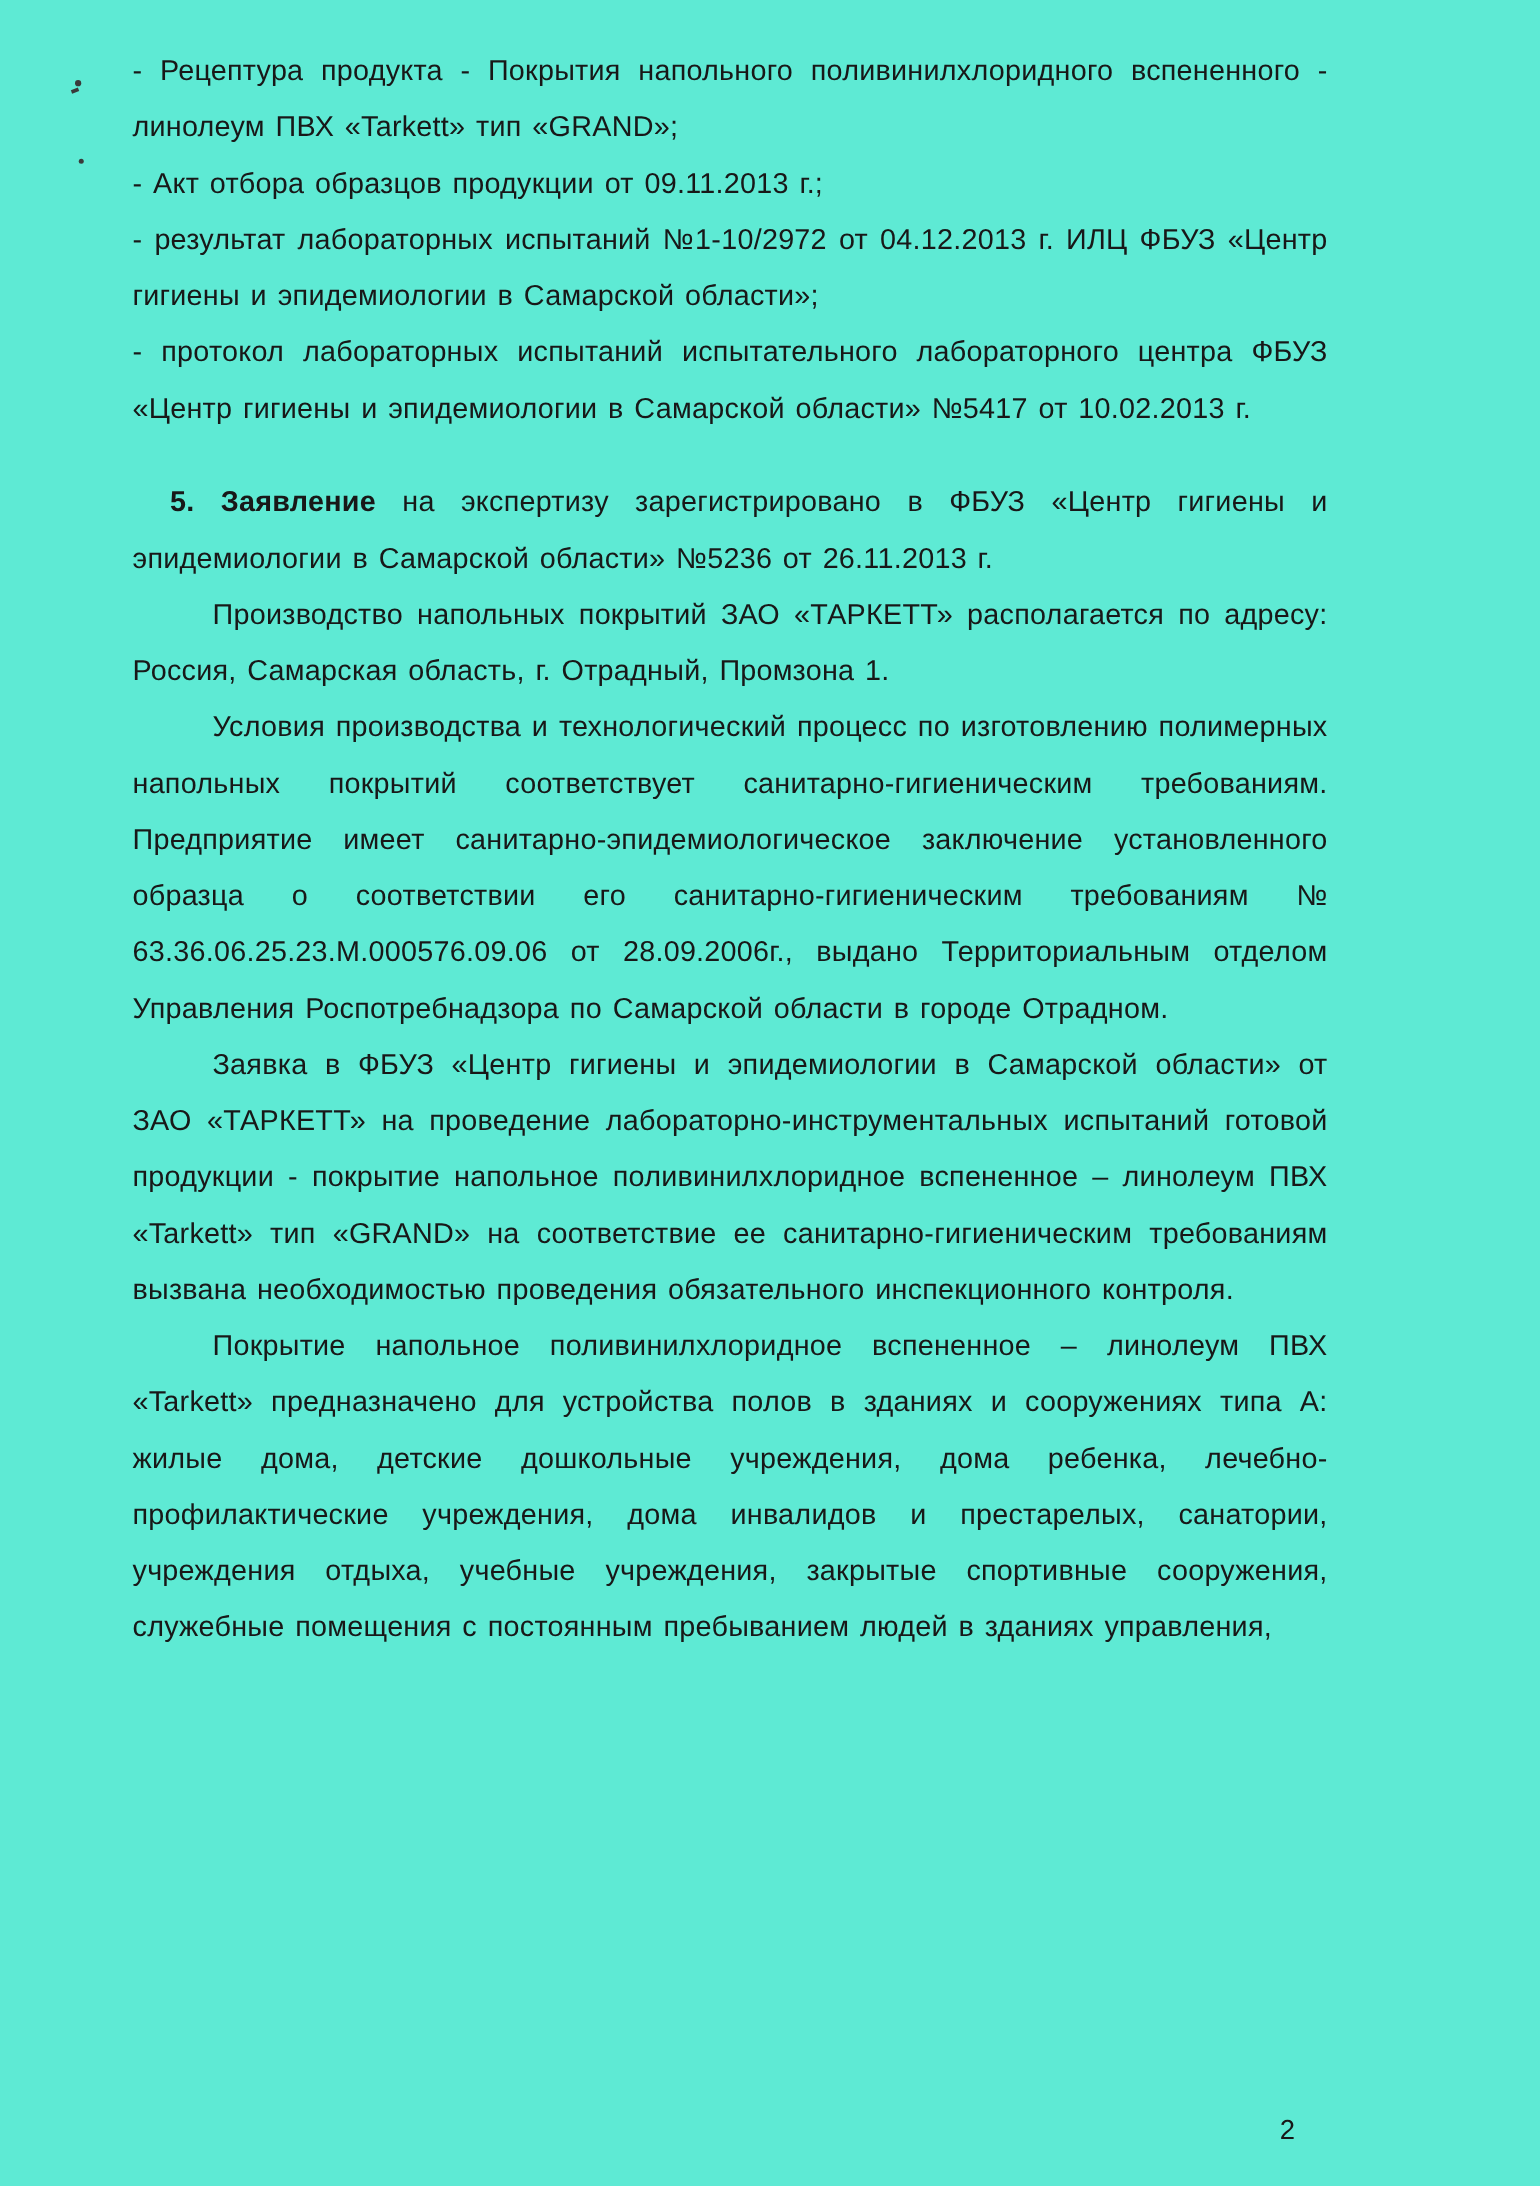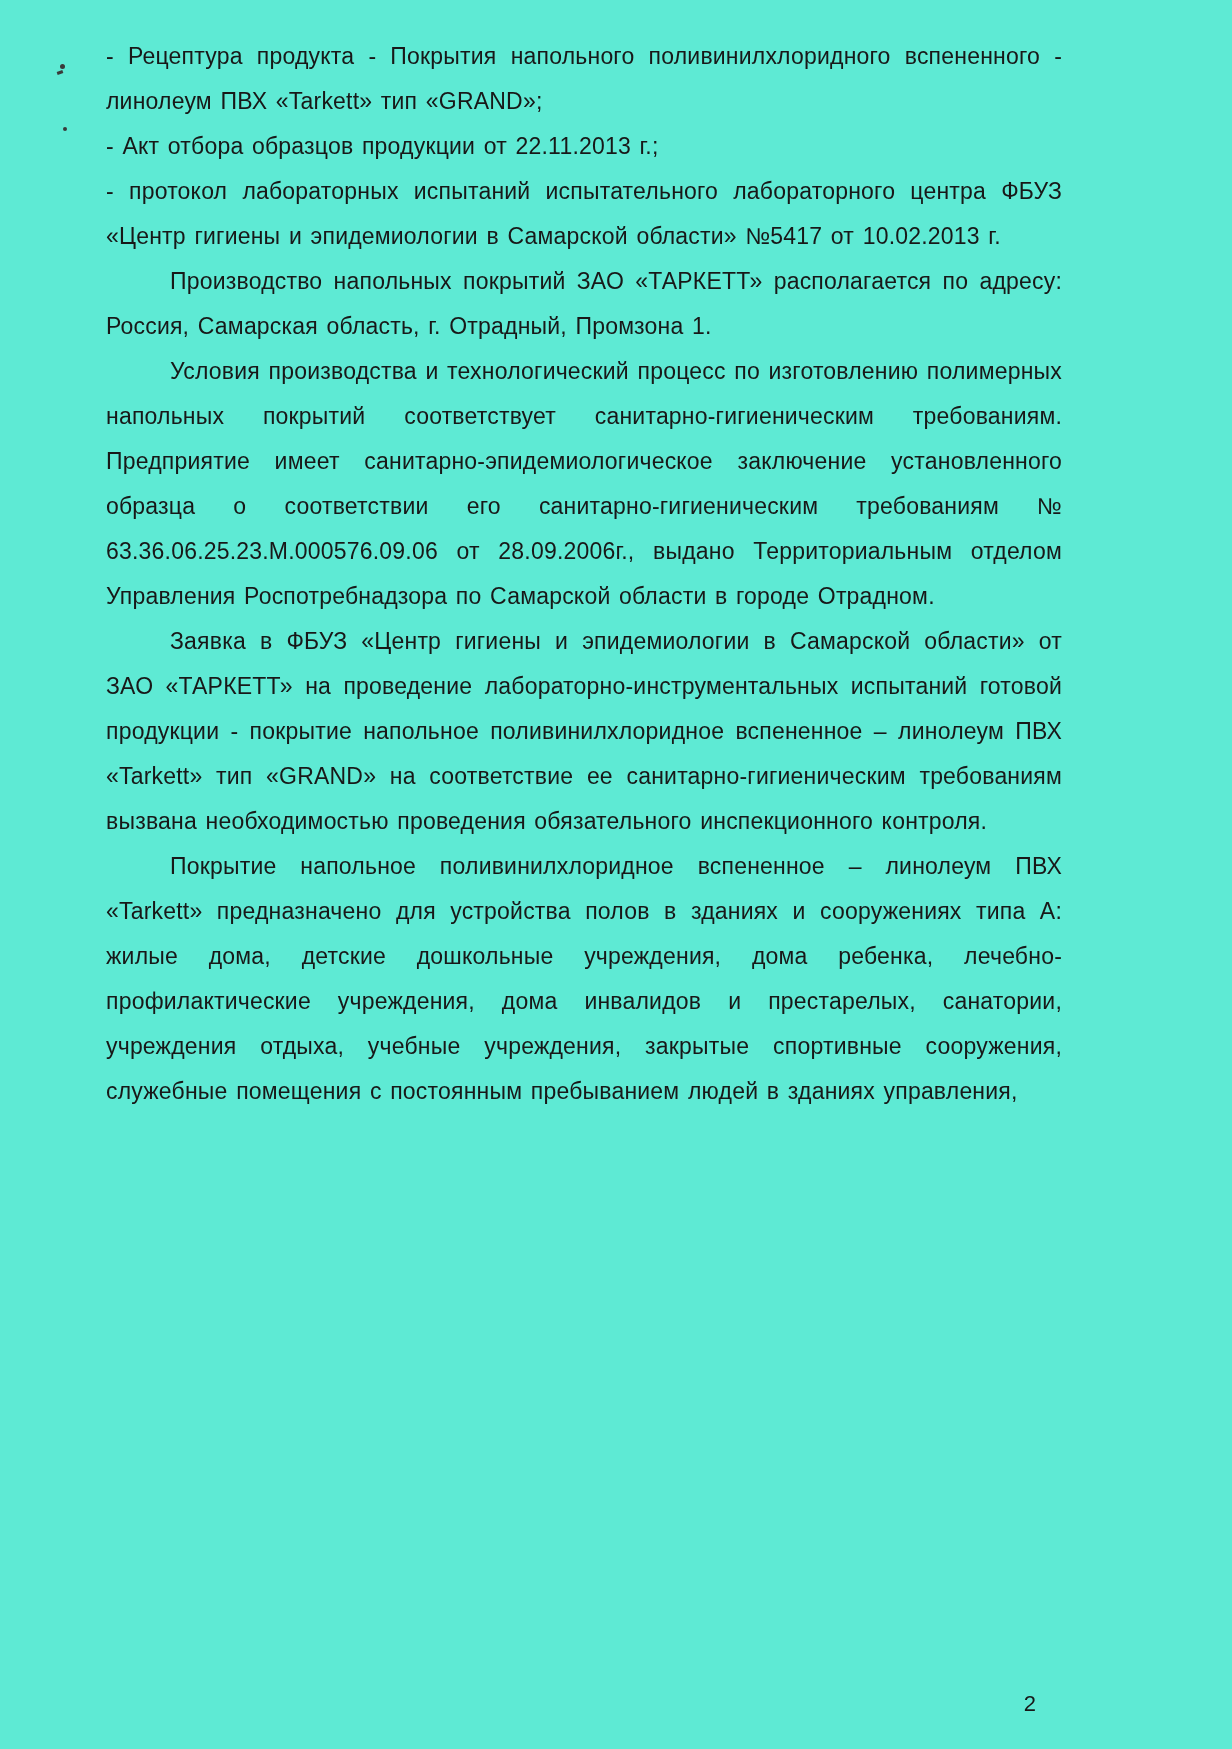--- a/index.html
+++ b/index.html
@@ -57,23 +57,25 @@
 </style>
 </head>
 <body>
 
 <div class="page">
 
   <div class="artifact artifact-1"></div>
   <div class="artifact artifact-2"></div>
 
   <p>- Рецептура продукта - Покрытия напольного поливинилхлоридного  вспененного  - линолеум ПВХ «Tarkett» тип «GRAND»;</p>
-  <p>- Акт отбора образцов  продукции от 22.11.2013 г.;</p>
+  <p>- Акт отбора образцов  продукции от 09.11.2013 г.;</p>
+  <p>- результат   лабораторных испытаний  №1-10/2972  от 04.12.2013 г.   ИЛЦ ФБУЗ «Центр гигиены и эпидемиологии в Самарской области»;</p>
   <p>- протокол лабораторных испытаний испытательного лабораторного центра  ФБУЗ «Центр гигиены и эпидемиологии в Самарской области» №5417  от 10.02.2013  г.</p>
 
+  <p class="indent-sm gap-lg"><span class="bold">5.</span> <span class="bold">Заявление</span> <span>на экспертизу зарегистрировано в ФБУЗ «Центр гигиены и эпидемиологии в Самарской области»  №5236 от 26.11.2013 г.</span></p>
 
 
   <p class="indent-lg">Производство напольных покрытий ЗАО «ТАРКЕТТ» располагается по адресу: Россия, Самарская область, г. Отрадный, Промзона 1.</p>
   <p class="indent-lg">Условия производства и технологический процесс по изготовлению полимерных напольных покрытий  соответствует санитарно-гигиеническим требованиям. Предприятие имеет санитарно-эпидемиологическое заключение установленного образца о соответствии его санитарно-гигиеническим требованиям № 63.36.06.25.23.М.000576.09.06 от 28.09.2006г., выдано Территориальным отделом Управления Роспотребнадзора по Самарской области в городе Отрадном.</p>
   <p class="indent-lg">Заявка в ФБУЗ «Центр гигиены и эпидемиологии в Самарской области» от ЗАО «ТАРКЕТТ» на проведение лабораторно-инструментальных испытаний готовой продукции  - покрытие  напольное поливинилхлоридное вспененное – линолеум ПВХ «Tarkett» тип «GRAND» на соответствие ее санитарно-гигиеническим требованиям вызвана необходимостью проведения обязательного инспекционного контроля.</p>
   <p class="indent-lg">Покрытие напольное поливинилхлоридное  вспененное  – линолеум ПВХ «Tarkett» предназначено для  устройства полов в зданиях и сооружениях типа А: жилые дома, детские дошкольные учреждения, дома ребенка, лечебно-профилактические учреждения, дома инвалидов и престарелых, санатории, учреждения отдыха, учебные учреждения, закрытые спортивные сооружения, служебные помещения с постоянным пребыванием людей в зданиях управления,</p>
 
   <div class="page-number">2</div>
 
 </div>

